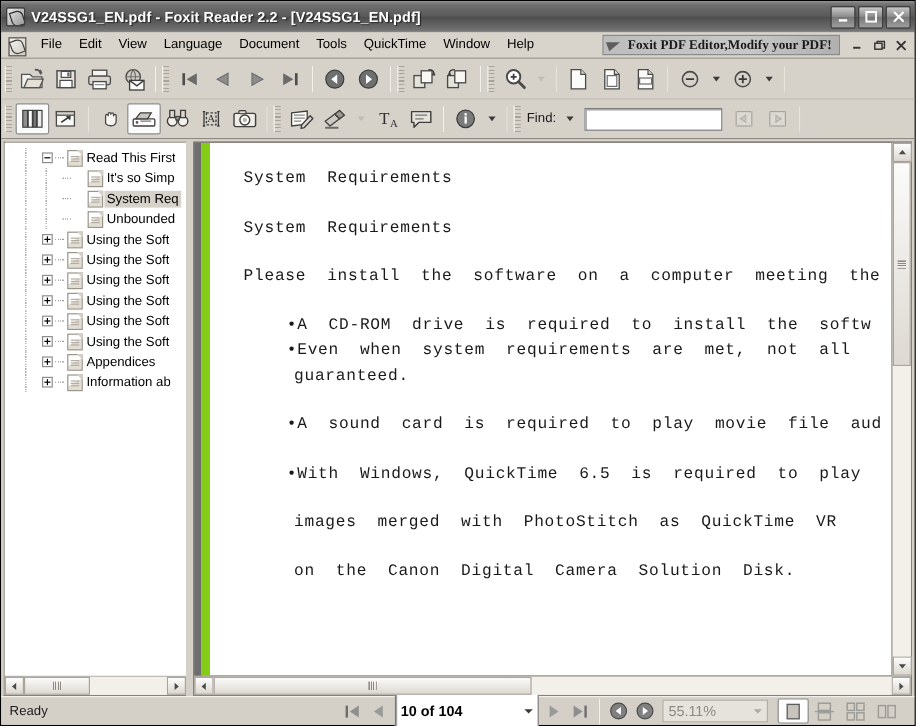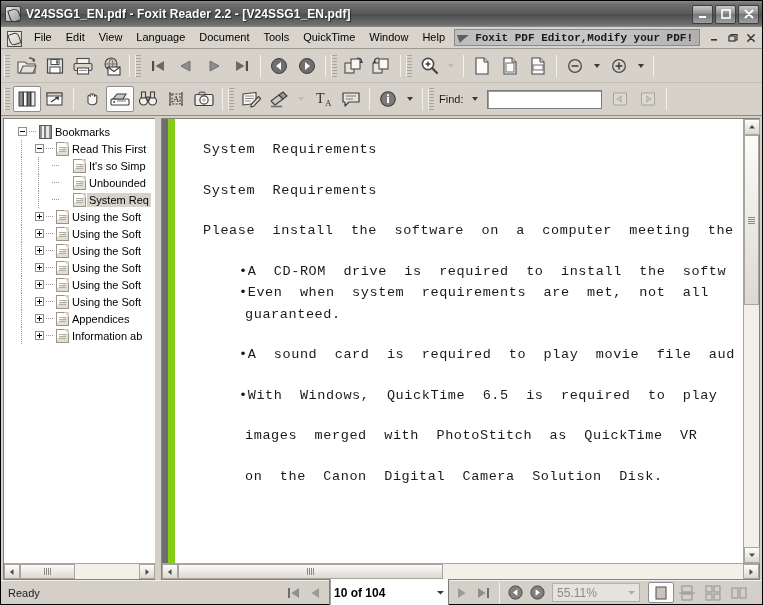--- a/index.html
+++ b/index.html
@@ -134,21 +134,21 @@
     position: absolute; left: 1px; top: 2px;
     border-left: 11px solid #5e5e5e;
     border-top: 4px solid transparent;
     border-bottom: 4px solid transparent;
     transform: rotate(-20deg);
   }
   .ad-text {
     font-size: 11px; font-weight: bold;
     color: #1a1a1a;
     white-space: nowrap;
-    font-family: Liberation Mono, monospace;
+    font-family: Liberation Serif, serif;
   }
   .mdibtns { display: flex; gap: 1px; margin-right: 3px; }
   .mdibtn {
     width: 17px; height: 15px;
     display: flex; align-items: center; justify-content: center;
     color: #2b2b2b;
     font-size: 11px;
     background: transparent;
   }
 
@@ -812,64 +812,57 @@
 
       <div class="tsep"></div>
     </div>
   </div>
 
   <div class="body">
 
     <div class="sidebar">
       <div class="tree" id="tree">
           <div class="tnode">
-            <div class="tgutter" style="width: 14px;"></div>
-            <div class="tbox"></div>
-            <div class="tdots"></div>
-            <div class="ticon book"></div>
-            <div class="tlabel">Bookmarks</div>
-          </div>
-          <div class="tnode">
             <div class="tgutter" style="width: 31px;">
               <div class="tvline" style="left: 17px;"></div>
             </div>
             <div class="tbox"></div>
             <div class="tdots"></div>
             <div class="ticon"></div>
             <div class="tlabel">Read This First</div>
           </div>
           <div class="tnode">
             <div class="tgutter" style="width: 48px;">
               <div class="tvline" style="left: 17px;"></div>
               <div class="tvline" style="left: 34px;"></div>
             </div>
             <div class="tdots"></div>
             <div class="tbox-spacer"></div>
             <div class="ticon"></div>
             <div class="tlabel">It's so Simp</div>
           </div>
+          <div class="tnode selected">
+            <div class="tgutter" style="width: 48px;">
+              <div class="tvline" style="left: 17px;"></div>
+              <div class="tvline" style="left: 34px;"></div>
+            </div>
+            <div class="tdots"></div>
+            <div class="tbox-spacer"></div>
+            <div class="ticon"></div>
+            <div class="tlabel">System Req</div>
+          </div>
           <div class="tnode">
             <div class="tgutter" style="width: 48px;">
               <div class="tvline" style="left: 17px;"></div>
               <div class="tvline" style="left: 34px;"></div>
             </div>
             <div class="tdots"></div>
             <div class="tbox-spacer"></div>
             <div class="ticon"></div>
             <div class="tlabel">Unbounded</div>
-          </div>
-          <div class="tnode selected">
-            <div class="tgutter" style="width: 48px;">
-              <div class="tvline" style="left: 17px;"></div>
-              <div class="tvline" style="left: 34px;"></div>
-            </div>
-            <div class="tdots"></div>
-            <div class="tbox-spacer"></div>
-            <div class="ticon"></div>
-            <div class="tlabel">System Req</div>
           </div>
           <div class="tnode">
             <div class="tgutter" style="width: 31px;">
               <div class="tvline" style="left: 17px;"></div>
             </div>
             <div class="tbox plus"></div>
             <div class="tdots"></div>
             <div class="ticon"></div>
             <div class="tlabel">Using the Soft</div>
           </div>

